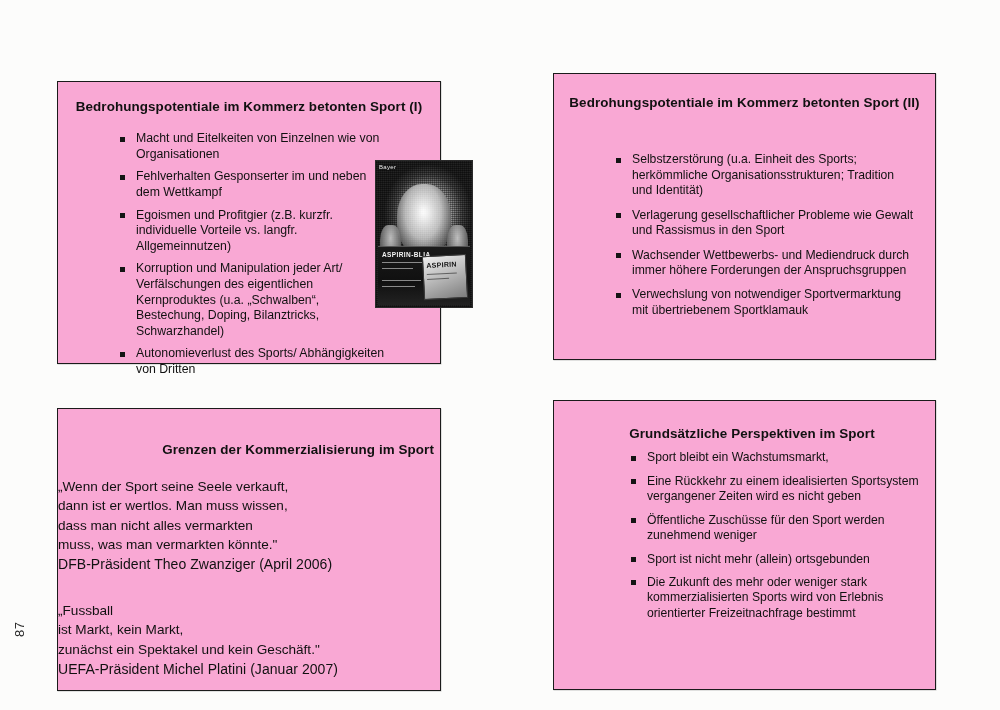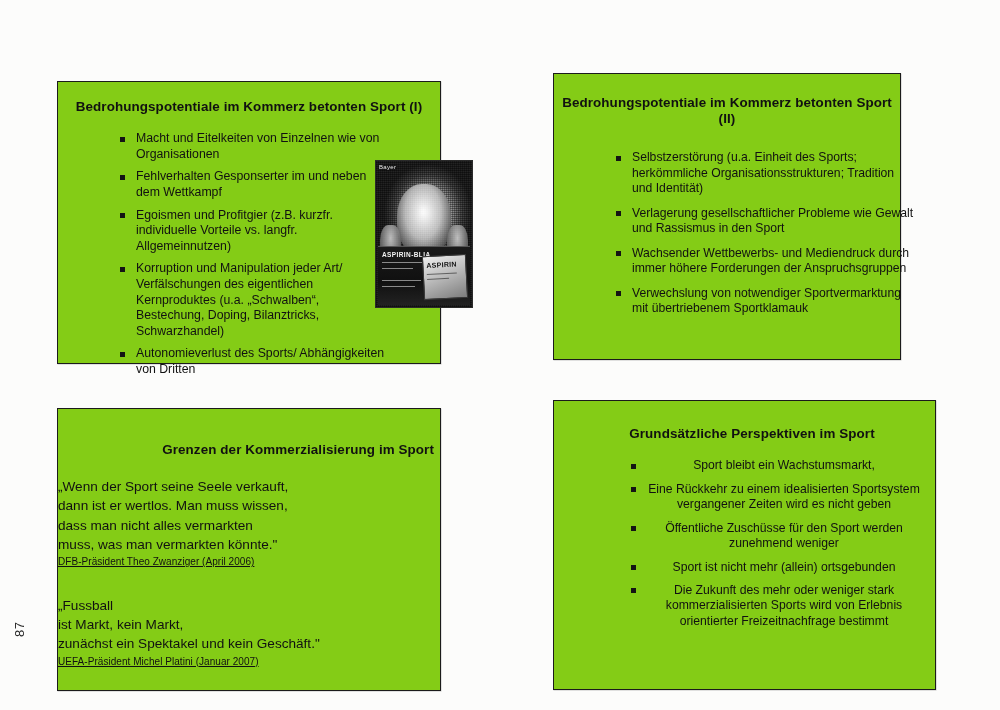--- a/index.html
+++ b/index.html
@@ -19,29 +19,29 @@
 
   
   .page-scan {
     position: absolute;
     inset: 0;
     background: #fcfcfb;
   }
 
   .slide {
     position: absolute;
-    background: #84cc16;
+    background: #f9a8d4;
     border: 1.6px solid #1b1b1b;
     box-sizing: border-box;
     box-shadow: 0.5px 0.5px 0 rgba(0,0,0,0.22);
   }
 
   
   #slide-1 { left: 57px;  top: 81px;  width: 384px; height: 283px; }
-  #slide-2 { left: 553px; top: 73px;  width: 348px; height: 287px; }
+  #slide-2 { left: 553px; top: 73px;  width: 383px; height: 287px; }
   #slide-3 { left: 57px;  top: 408px; width: 384px; height: 283px; }
   #slide-4 { left: 553px; top: 400px; width: 383px; height: 290px; padding-left: 15px; }
 
   .slide-title {
     text-align: center;
     font-size: 13.4px;
     letter-spacing: 0.1px;
     color: #111;
     margin: 0;
     padding: 0 6px;
@@ -51,22 +51,22 @@
   #slide-2 .slide-title { margin-top: 21px; }
   #slide-3 .slide-title { margin-top: 33px; text-align: right; }
   #slide-4 .slide-title { margin-top: 25px; }
 
   .bullets {
     list-style: none;
     margin: 0;
     padding: 0;
   }
   #slide-1 .bullets { margin: 16px 0 0 62px; width: 268px; }
-  #slide-2 .bullets { margin: 23px 0 0 62px; width: 300px; }
-  #slide-4 .bullets { margin: 16px 0 0 62px; width: 290px; text-align: center; }
+  #slide-2 .bullets { margin: 41px 0 0 62px; width: 300px; }
+  #slide-4 .bullets { margin: 8px 0 0 62px; width: 290px; }
 
   .bullet {
     position: relative;
     padding-left: 16px;
     font-size: 12.3px;
     line-height: 1.27;
     margin-bottom: 7px;
     color: #111;
   }
   .bullet .marker {
@@ -157,25 +157,24 @@
   
   .quote-block {
     text-align: left;
     color: #111;
   }
   .quote-line {
     font-size: 13.6px;
     line-height: 1.42;
   }
   .quote-attr {
-    font-size: 10px;
+    font-size: 14px;
     line-height: 1.35;
     margin-top: 1px;
     letter-spacing: 0.05px;
-    text-decoration: underline;
   }
   #quote-1 { margin-top: 19px; }
   #quote-2 { margin-top: 27px; }
 
   
   .folio {
     position: absolute;
     left: 12px;
     top: 637px;
     font-size: 13px;

